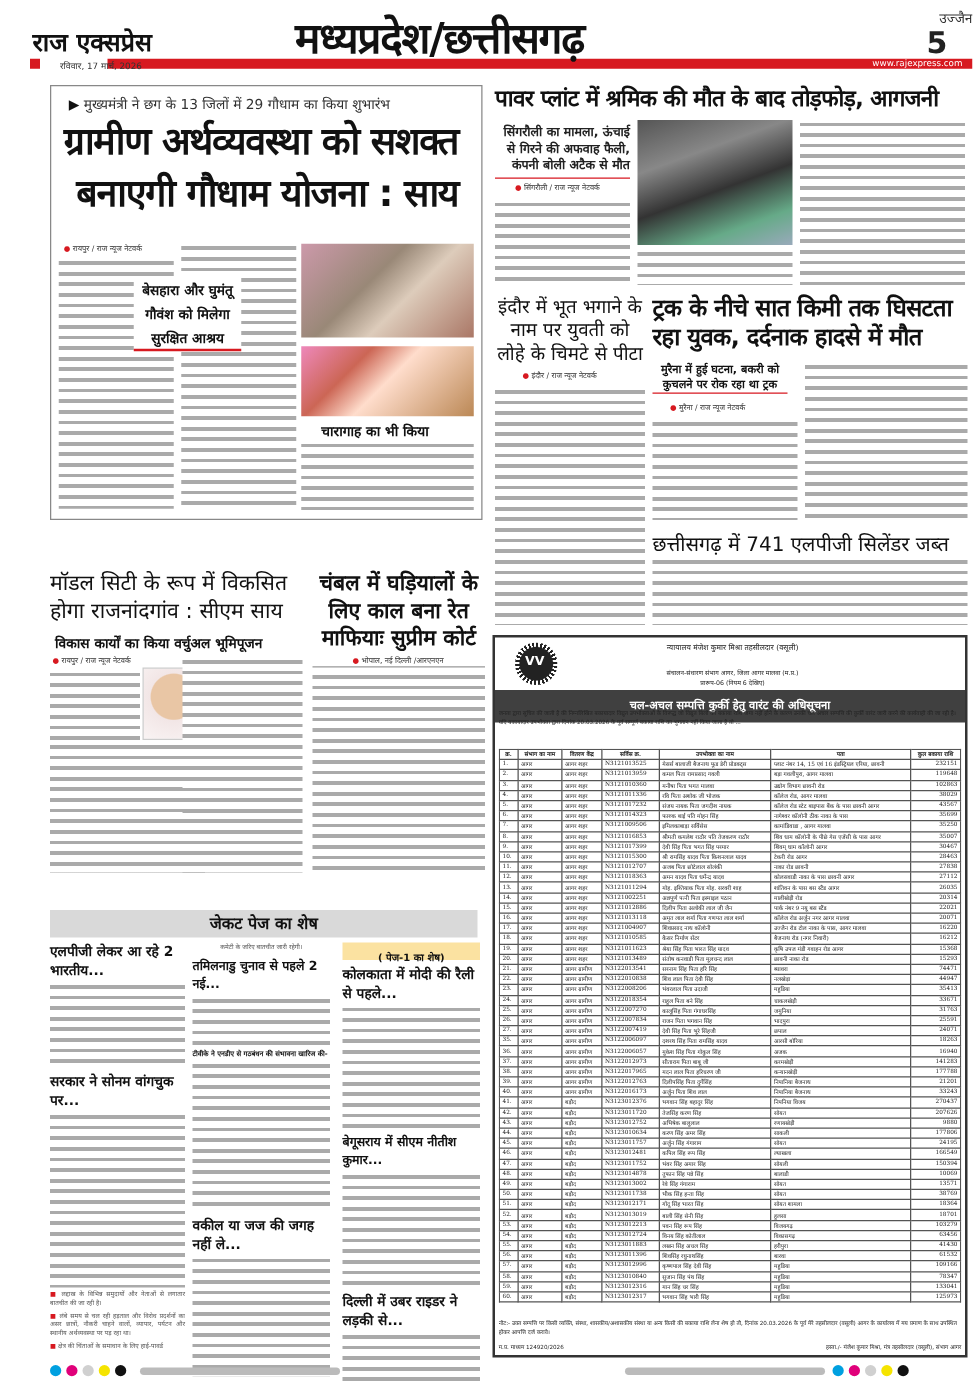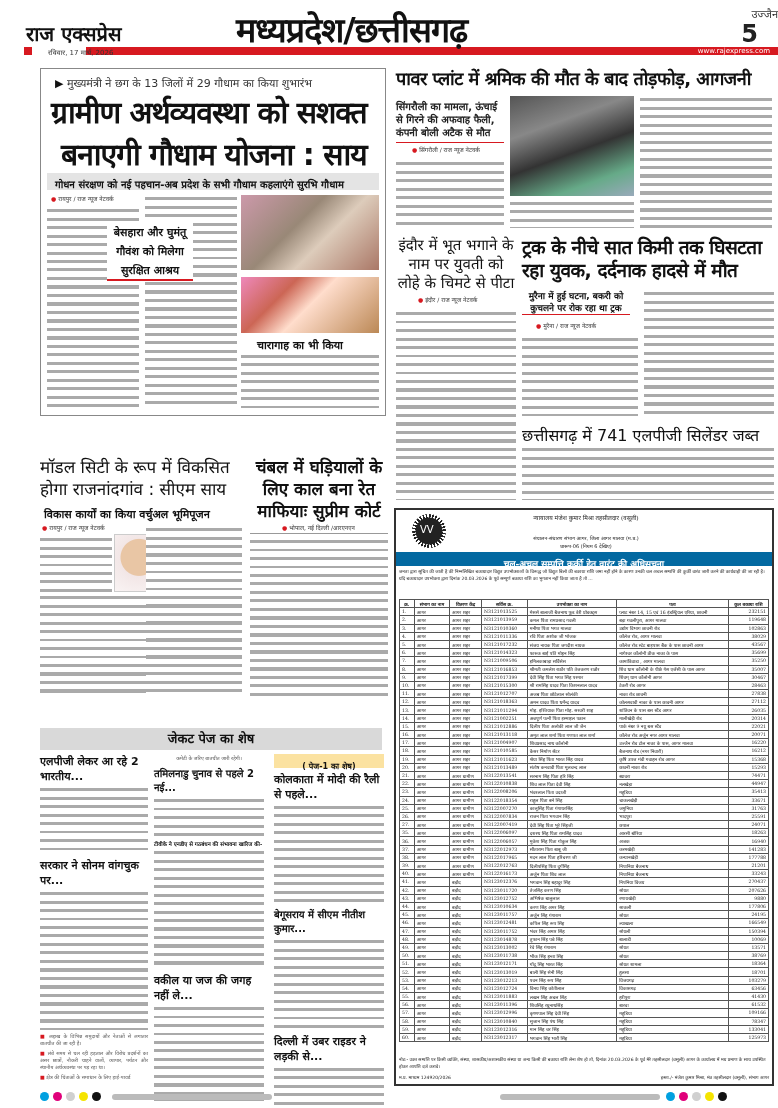--- a/index.html
+++ b/index.html
@@ -40,35 +40,34 @@
 <div class="abs masthead-date">रविवार, 17 मार्च, 2026</div>
 <div class="abs masthead-title">मध्यप्रदेश/छत्तीसगढ़</div>
 <div class="abs masthead-city">उज्जैन</div>
 <div class="abs masthead-page">5</div>
 <div class="abs website">www.rajexpress.com</div>
 
 <div class="abs box" style="left:40px;top:68px;width:346px;height:348px;">
   <div class="abs kicker" style="left:14px;top:6px;"><span style="color:#111">▶ </span><span>मुख्यमंत्री ने छग के 13 जिलों में 29 गौधाम का किया शुभारंभ</span></div>
   <div class="abs hd" style="left:10px;top:22px;font-size:30px;letter-spacing:-1px;">ग्रामीण अर्थव्यवस्था को सशक्त</div>
   <div class="abs hd" style="left:20px;top:64px;font-size:30px;letter-spacing:-1px;">बनाएगी गौधाम योजना : साय</div>
-  <div class="abs" style="left:6px;top:104px;width:332px;height:17px;background:#e4e4e4;"><span class="hd" style="font-size:10px;padding-left:8px;line-height:17px;">गोधन संरक्षण को नई पहचान-अब प्रदेश के सभी गौधाम कहलाएंगे सुरभि गौधाम</span></div>
   <div class="abs byline" style="left:10px;top:126px;">रायपुर / राज न्यूज नेटवर्क</div>
   <div class="abs col-text txt-lines" style="left:6px;top:138px;width:92px;height:200px;"></div>
   <div class="abs col-text txt-lines" style="left:104px;top:126px;width:92px;height:210px;"></div>
   <div class="abs" style="left:66px;top:152px;width:86px;height:60px;background:#fff;border-bottom:2px solid #d71920;text-align:center;">
     <span class="hd" style="font-size:11px;line-height:15px;">बेसहारा और घुमंतू गौवंश को मिलेगा सुरक्षित आश्रय</span>
   </div>
   <div class="abs photo" style="left:200px;top:126px;width:138px;height:75px;"></div>
   <div class="abs photo2" style="left:200px;top:208px;width:138px;height:56px;"></div>
   <div class="abs hd" style="left:216px;top:268px;font-size:11px;">चारागाह का भी किया अवलोकन</div>
   <div class="abs col-text txt-lines" style="left:200px;top:284px;width:138px;height:55px;"></div>
 </div>
 
 <div class="abs hd" style="left:396px;top:66px;font-size:18px;letter-spacing:-0.5px;">पावर प्लांट में श्रमिक की मौत के बाद तोड़फोड़, आगजनी</div>
-<div class="abs hd" style="left:396px;top:100px;width:108px;font-size:10px;line-height:13px;text-align:left;color:#222;">सिंगरौली का मामला, ऊंचाई से गिरने की अफवाह फैली, कंपनी बोली अटैक से मौत</div>
+<div class="abs hd" style="left:396px;top:100px;width:108px;font-size:10px;line-height:13px;text-align:right;color:#222;">सिंगरौली का मामला, ऊंचाई से गिरने की अफवाह फैली, कंपनी बोली अटैक से मौत</div>
 <div class="abs" style="left:396px;top:142px;width:108px;height:1px;background:#d71920;"></div>
 <div class="abs byline" style="left:412px;top:146px;">सिंगरौली / राज न्यूज नेटवर्क</div>
 <div class="abs col-text txt-lines" style="left:396px;top:160px;width:108px;height:68px;"></div>
 <div class="abs photo-fire" style="left:510px;top:96px;width:124px;height:100px;"></div>
 <div class="abs col-text txt-lines" style="left:510px;top:200px;width:124px;height:28px;"></div>
 <div class="abs col-text txt-lines" style="left:640px;top:96px;width:132px;height:132px;"></div>
 
 <div class="abs" style="left:396px;top:236px;width:120px;text-align:center;font-size:15px;line-height:19px;color:#111;">
   <span>इंदौर में भूत भगाने के नाम पर युवती को लोहे के चिमटे से पीटा</span>
 </div>
@@ -92,25 +91,25 @@
 <div class="abs col-text txt-lines" style="left:40px;top:594px;width:124px;height:104px;"></div>
 <div class="abs col-text txt-lines" style="left:146px;top:526px;width:96px;height:172px;"></div>
 
 <div class="abs hd" style="left:250px;top:456px;width:138px;font-size:17px;line-height:22px;text-align:center;">चंबल में घड़ियालों के लिए काल बना रेत माफियाः सुप्रीम कोर्ट</div>
 <div class="abs byline" style="left:282px;top:524px;">भोपाल, नई दिल्ली /आरएनएन</div>
 <div class="abs" style="left:250px;top:533px;width:138px;height:1px;background:#999;"></div>
 <div class="abs col-text txt-lines" style="left:250px;top:538px;width:138px;height:160px;"></div>
 
 <div class="abs notice" style="left:394px;top:508px;width:380px;height:578px;">
   <div class="abs" style="left:16px;top:4px;width:34px;height:34px;border-radius:50%;background:radial-gradient(circle,#222 0 13px,transparent 14px),repeating-conic-gradient(#222 0 6deg,#fff 6deg 12deg);"></div>
-  <div class="abs" style="left:24px;top:14px;color:#fff;font-size:10px;font-weight:normal;">VV</div>
+  <div class="abs" style="left:24px;top:14px;color:#fff;font-size:10px;font-weight:bold;">VV</div>
   <div class="abs" style="left:0;width:380px;top:4px;text-align:center;font-size:6px;font-family:'DejaVu Serif',serif;">न्यायालय मंजेश कुमार मिश्रा तहसीलदार (वसूली)</div>
   <div class="abs" style="left:0;width:380px;top:25px;text-align:center;font-size:5px;">संचालन-संधारण संभाग आगर, जिला आगर मालवा (म.प्र.)</div>
   <div class="abs" style="left:0;width:380px;top:33px;text-align:center;font-size:5px;">प्रारूप-06 (नियम 6 देखिए)</div>
-  <div class="abs" style="left:0;top:42px;width:376px;height:14px;background:#0369a1;text-align:center;">
+  <div class="abs" style="left:0;top:42px;width:376px;height:26px;background:#404040;text-align:center;">
     <span style="color:#fff;font-size:9px;font-weight:bold;line-height:14px;">चल-अचल सम्पत्ति कुर्की हेतु वारंट की अधिसूचना</span>
   </div>
   <div class="abs" style="left:3px;top:58px;width:370px;height:30px;font-size:4.5px;line-height:7px;overflow:hidden;">जनता द्वारा सूचित की जाती है की निम्नलिखित बकायादार विद्युत उपभोक्ताओं के विरूद्ध जो विद्युत बिलो की बकाया राशि जमा नहीं होने के कारण उनकी चल अचल सम्पत्ति की कुर्की वारंट जारी करने की कार्यवाही की जा रही है। यदि बकायादार उपभोक्ता द्वारा दिनांक 20.03.2026 के पूर्व सम्पूर्ण बकाया राशि का भुगतान नहीं किया जाता है तो ...</div>
   <div class="abs" style="left:3px;top:89px;width:370px;height:455px;overflow:hidden;">
     <table class="nt">
       <thead>
           <tr id="nt-head">
             <th>क्र.</th>
             <th>संभाग का नाम</th>
             <th>वितरण केंद्र</th>

